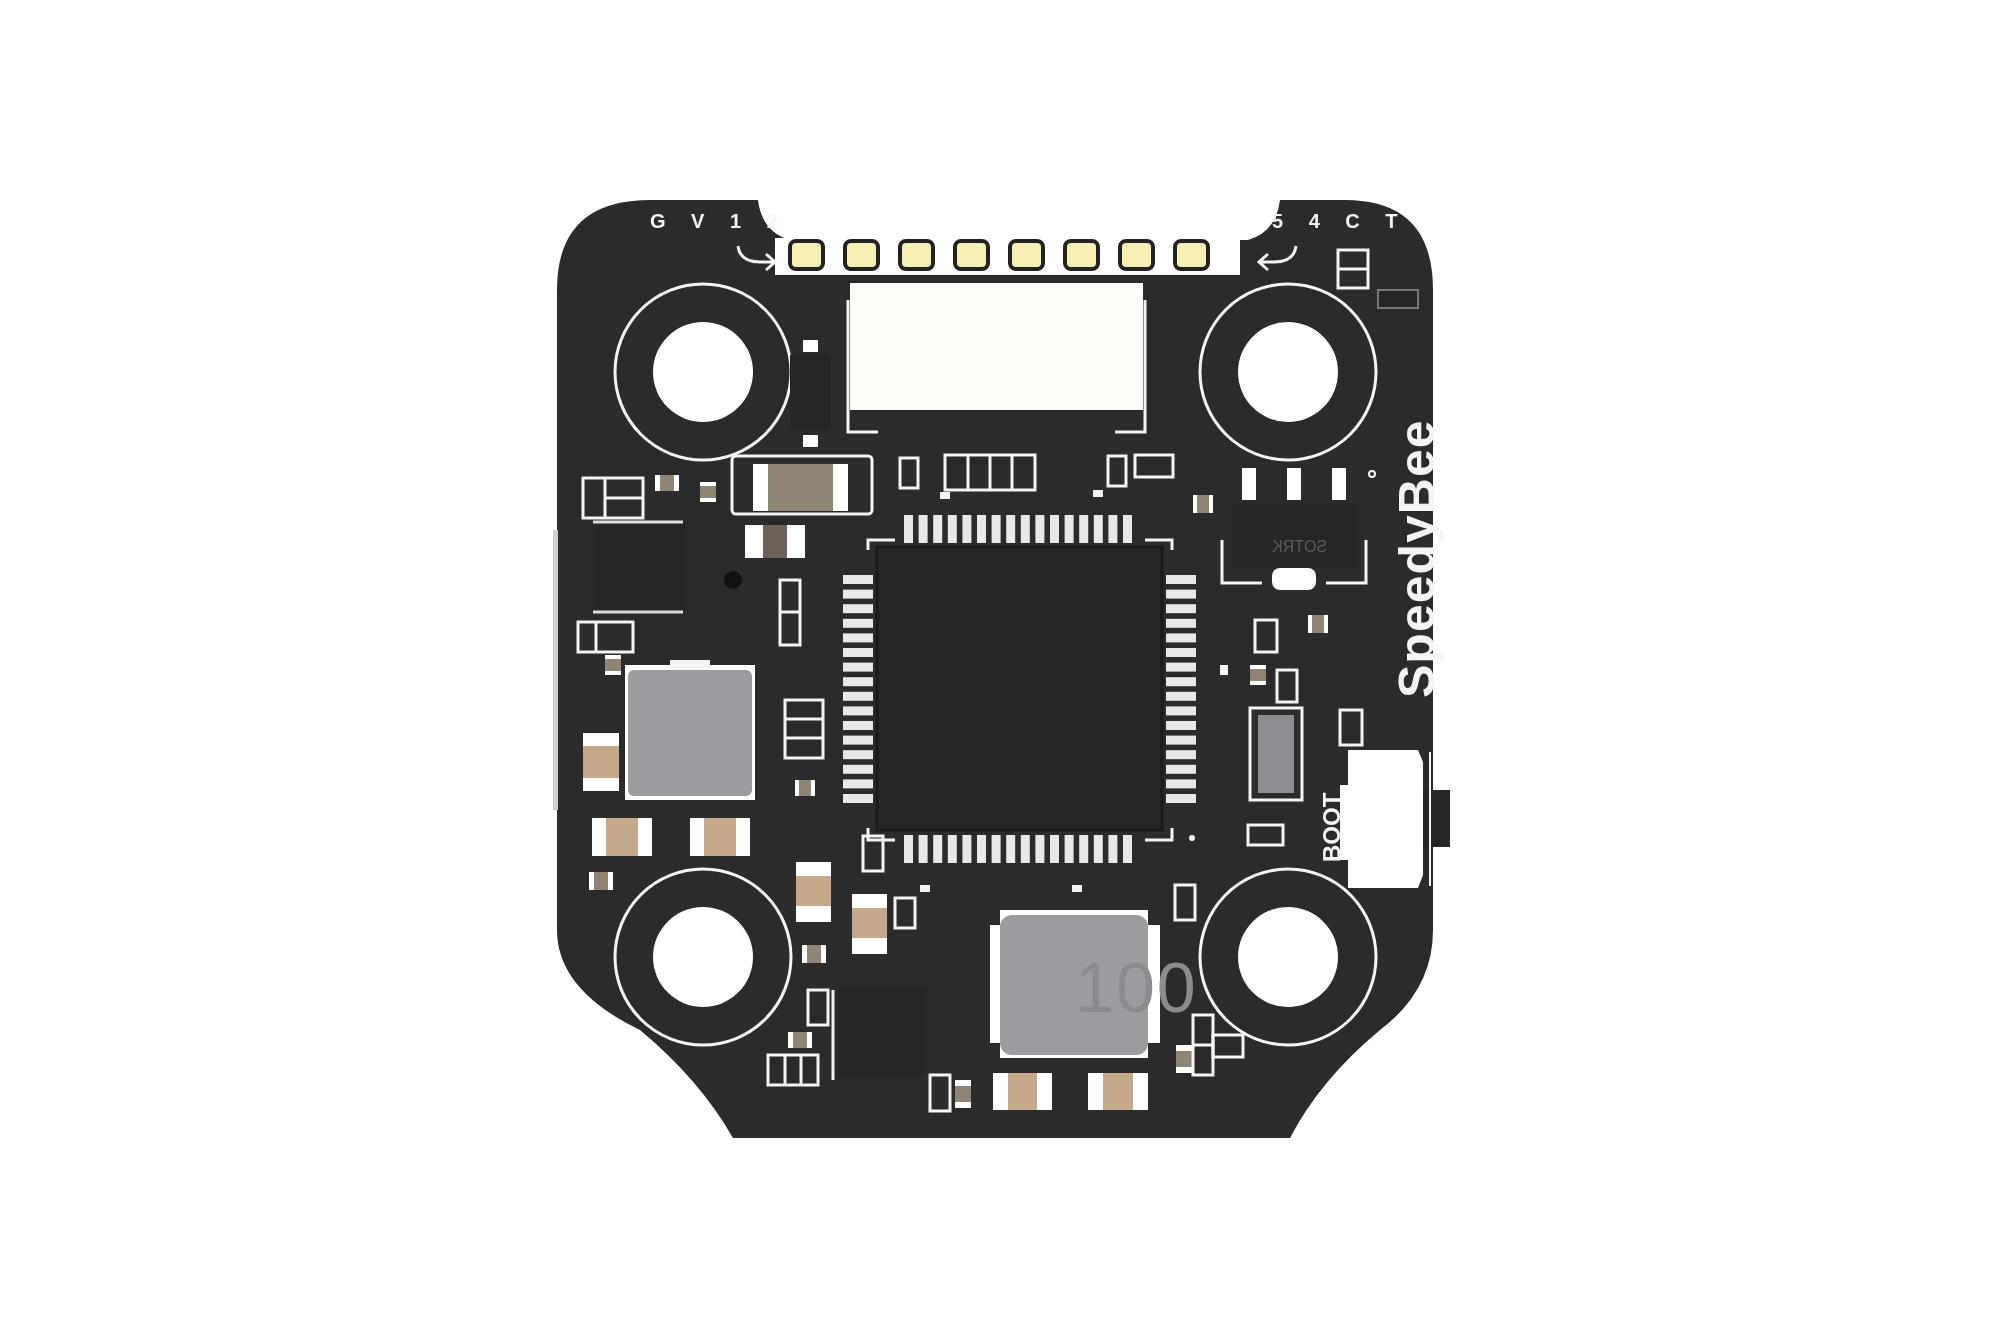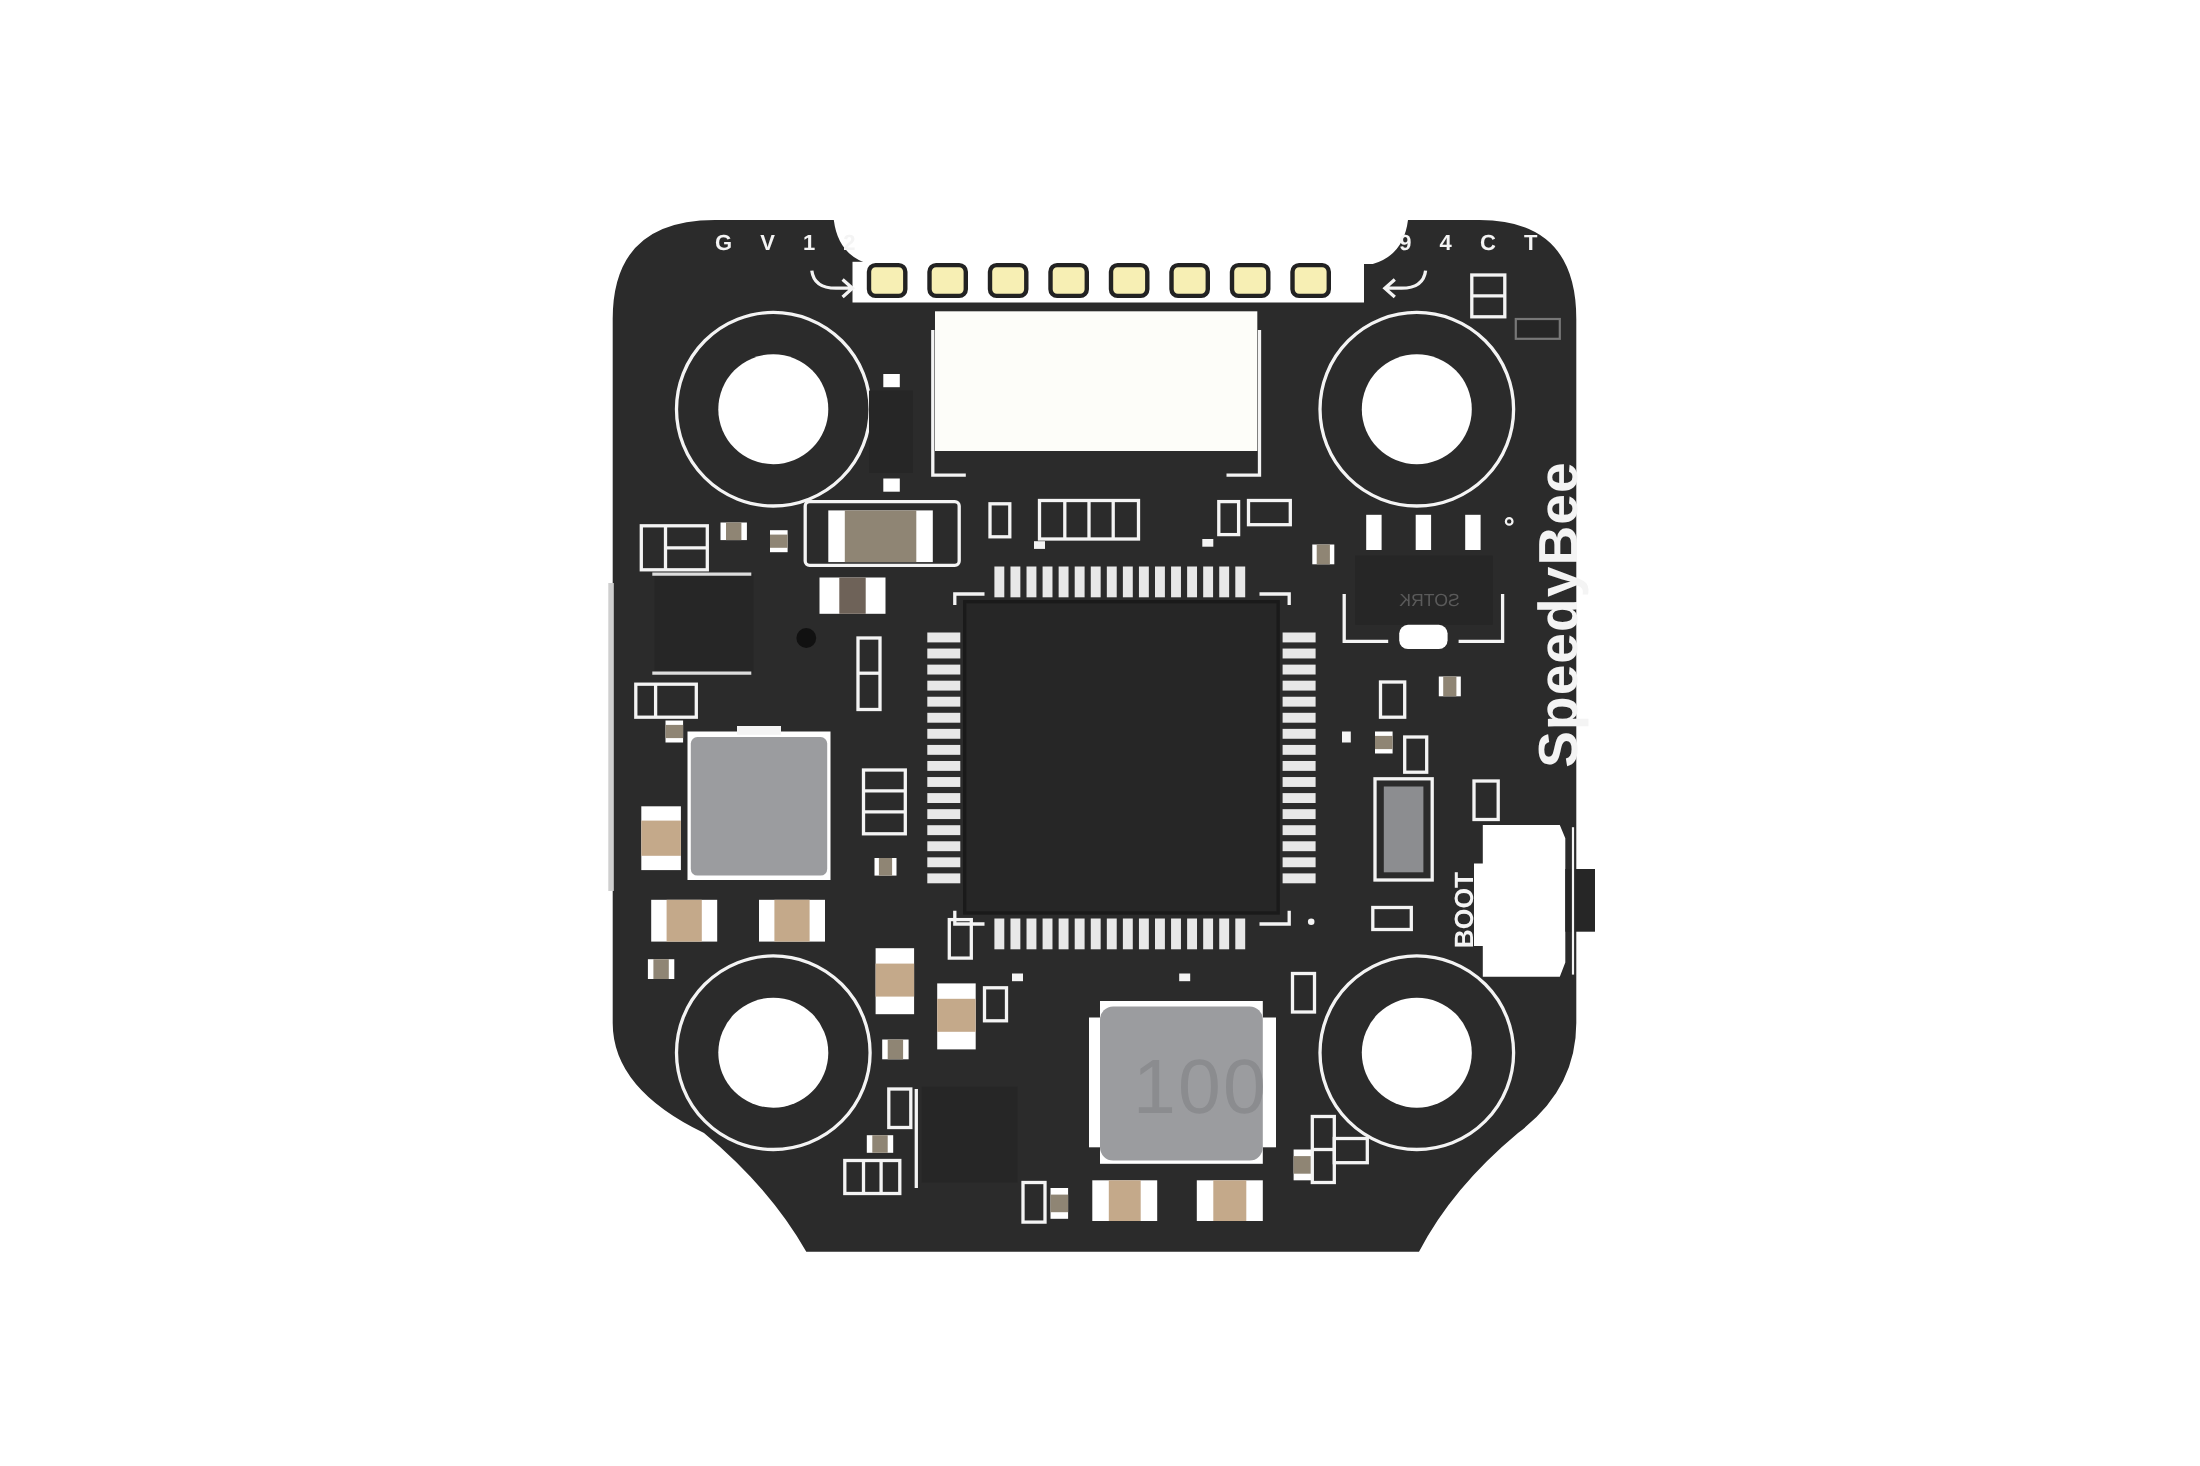--- a/index.html
+++ b/index.html
@@ -2,21 +2,21 @@
 <html><head>
 <meta charset="utf-8">
 <style>
   html,body{margin:0;padding:0;background:#ffffff;}
   body{width:2000px;height:1333px;position:relative;overflow:hidden;font-family:"Liberation Sans",sans-serif;}
   #board{position:absolute;left:0;top:0;width:2000px;height:1333px;}
   .silk-text{position:absolute;color:#f4f4f4;font-weight:bold;font-family:"Liberation Sans",sans-serif;white-space:nowrap;}
   .pin-label{font-size:20px;letter-spacing:10px;}
   .brand{font-size:50px;transform:rotate(-90deg);transform-origin:left top;letter-spacing:1px;}
   .boot{font-size:24px;transform:rotate(-90deg);transform-origin:left top;}
-  .ind-mark{position:absolute;color:#8b8c8f;font-size:70px;font-family:"Liberation Sans",sans-serif;font-weight:normal;letter-spacing:2px;}
+  .ind-mark{position:absolute;color:#8b8c8f;font-size:70px;font-family:"Liberation Sans",sans-serif;font-weight:normal;letter-spacing:2px;margin-left:45px;}
   .chip-mark{position:absolute;color:#5a5a5a;font-size:16px;transform:scaleX(-1);font-family:"Liberation Sans",sans-serif;}
 </style>
 </head>
 <body>
 
 <svg id="board" viewBox="0 0 2000 1333" xmlns="http://www.w3.org/2000/svg">
 
   <path fill="#2b2b2b" d="M 650 200 L 758 200 Q 762 232 790 240 L 1248 240 Q 1276 232 1280 200 L 1345 200
        Q 1433 200 1433 290 L 1433 930
        Q 1433 990 1380 1030 Q 1320 1080 1290 1138
@@ -263,17 +263,17 @@
     <rect x="1220" y="665" width="8" height="10"></rect>
     <rect x="1093" y="490" width="10" height="7"></rect>
     <rect x="940" y="492" width="10" height="7"></rect>
     <rect x="1378" y="290" width="40" height="18" fill="#262626" stroke="#777" stroke-width="2"></rect>
   </g>
 
   <rect x="553" y="530" width="5" height="280" fill="#cfcfcf"></rect>
 </svg>
 
 <div class="silk-text pin-label" style="left:650px;top:210px;">G V 1 2</div>
-<div class="silk-text pin-label" style="left:1272px;top:210px;">9 4 C T</div>
+<div class="silk-text pin-label" style="left:1272px;top:210px;">5 4 C T</div>
 <div class="silk-text brand" style="left:1388px;top:698px;">SpeedyBee</div>
 <div class="silk-text boot" style="left:1318px;top:862px;">BOOT</div>
 <div class="ind-mark" style="left:1030px;top:948px;">100</div>
 <div class="chip-mark" style="left:1272px;top:538px;">SOTRK</div>
 
 </body></html>

